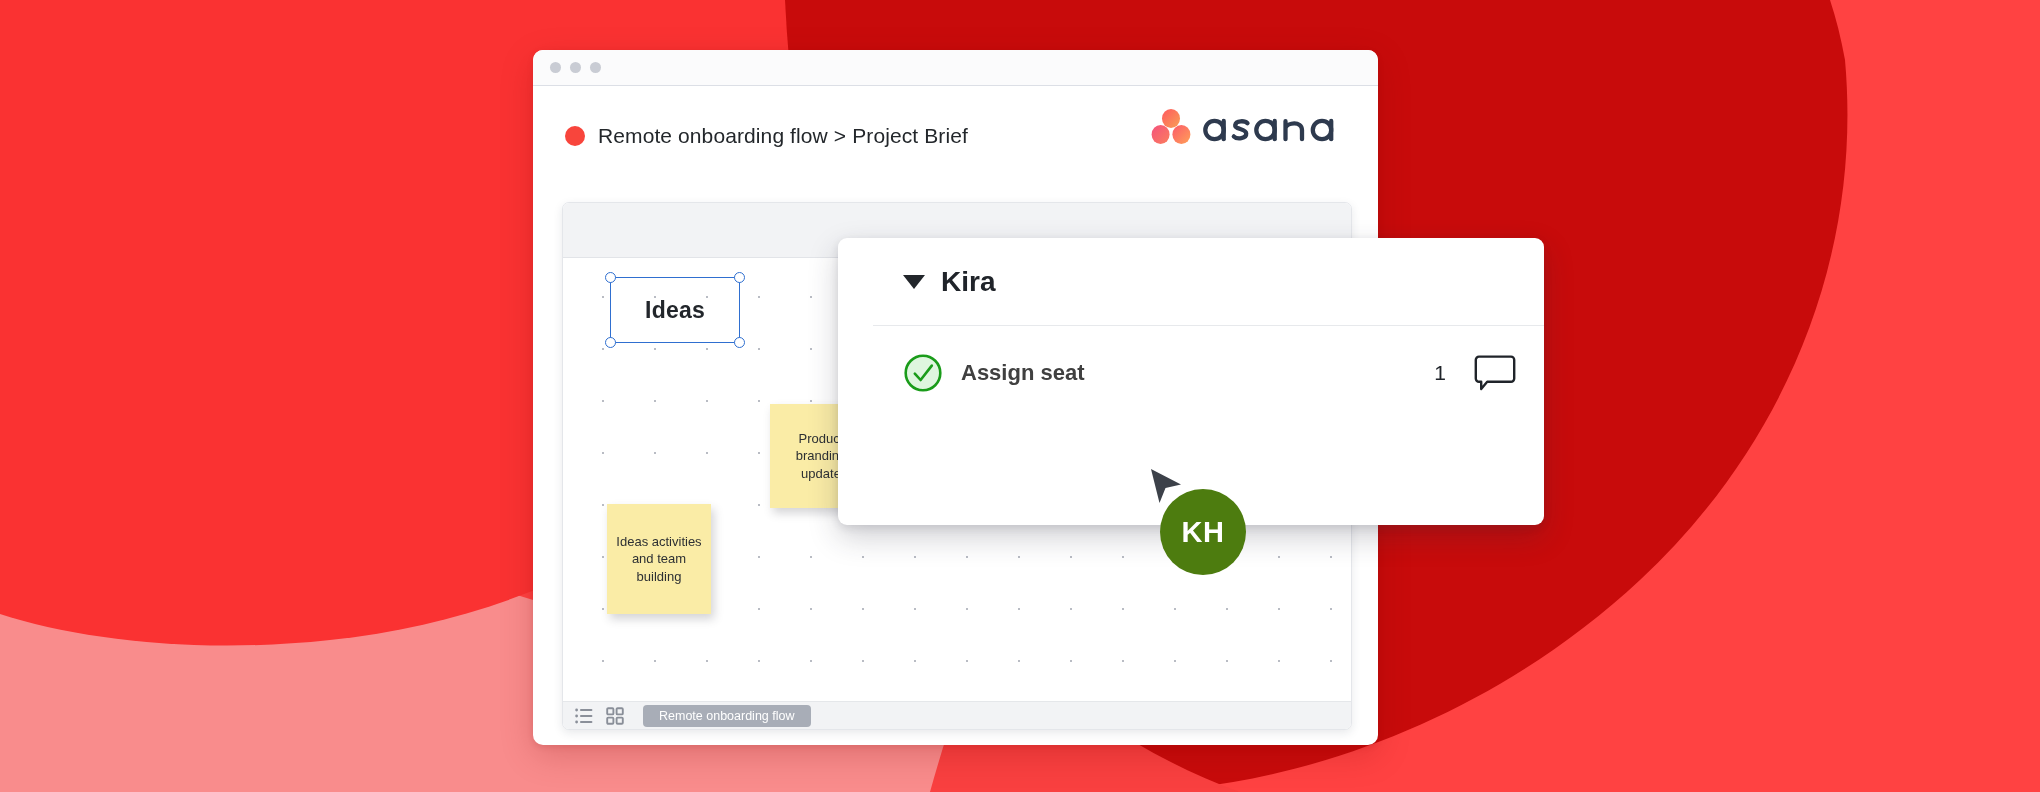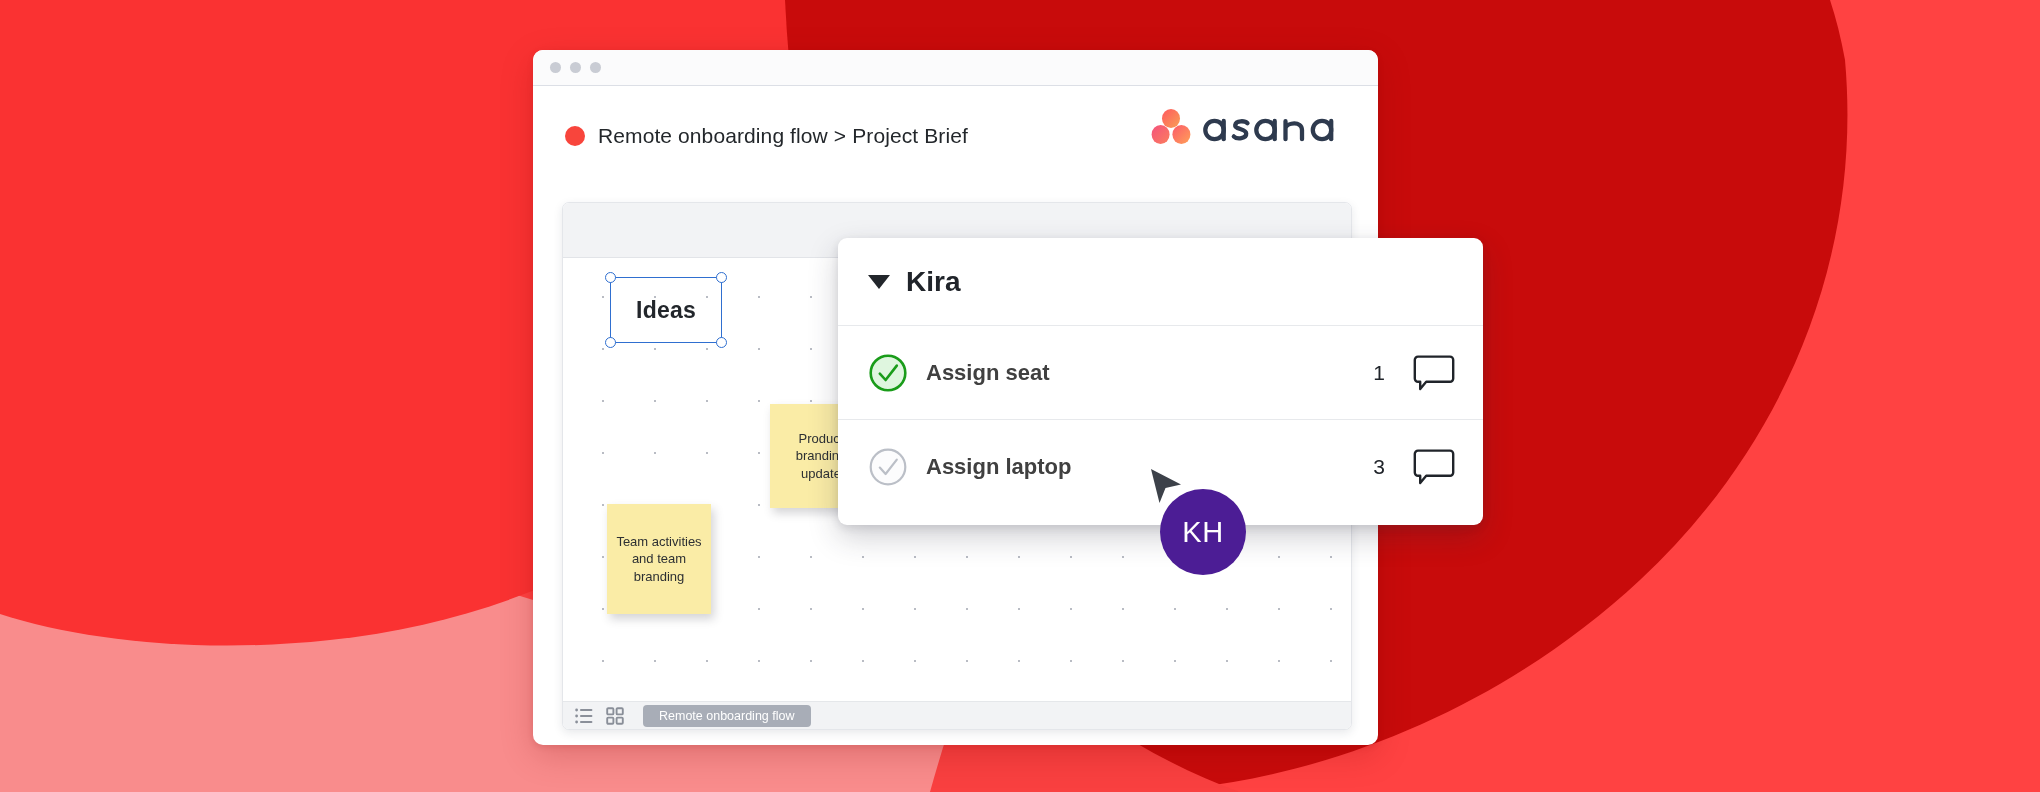--- a/index.html
+++ b/index.html
@@ -101,21 +101,21 @@
     padding: 4px 16px;
     border-radius: 4px;
     white-space: nowrap;
     margin-left: 6px;
   }
 
   
   #ideas-box {
     position: absolute;
     left: 47px; top: 18px;
-    width: 112px; height: 66px;
+    width: 130px; height: 66px;
     border: 1.6px solid #2f6fd0;
     display: flex; align-items: center; justify-content: center;
   }
   #ideas-label { font-size: 23px; font-weight: bold; color: #22262b; letter-spacing: .2px; }
   .handle {
     position: absolute;
     width: 11px; height: 11px;
     border-radius: 50%;
     background: #ffffff;
     border: 1.6px solid #2f6fd0;
@@ -140,25 +140,26 @@
     padding: 6px;
   }
   #sticky-product { left: 207px; top: 145px; width: 102px; height: 104px; }
   #sticky-team    { left: 44px;  top: 245px; width: 104px; height: 110px; }
   #sticky-new     { left: 470px; top: 248px; width: 102px; height: 104px; }
 
   
   #popup {
     position: absolute;
     left: 838px; top: 238px;
-    width: 645px; height: 287px;
+    width: 706px; height: 287px;
     background: #ffffff;
     border-radius: 9px;
     box-shadow: 0 12px 30px rgba(40,40,60,0.22), 0 3px 8px rgba(40,40,60,0.12);
     overflow: hidden;
+    padding-left: 35px;
   }
   #popup-header {
     height: 88px;
     display: flex;
     align-items: center;
     padding-left: 30px;
     gap: 16px;
     border-bottom: 1px solid #e7e9ec;
   }
   #popup-caret { width: 0; height: 0; border-left: 11px solid transparent; border-right: 11px solid transparent; border-top: 14px solid #22262b; flex: none; }
@@ -179,24 +180,24 @@
   .comment-icon { width: 42px; height: 38px; flex: none; display: block; }
 
   
   #cursor-group { position: absolute; left: 1148px; top: 467px; }
   #cursor-arrow { position: absolute; left: 0; top: 0; width: 36px; height: 40px; display: block; }
   #avatar {
     position: absolute;
     left: 12px; top: 22px;
     width: 86px; height: 86px;
     border-radius: 50%;
-    background: #4c1d95;
+    background: #4d7c0f;
     color: #ffffff;
     font-size: 29px;
-    font-weight: normal;
+    font-weight: bold;
     letter-spacing: .5px;
     display: flex; align-items: center; justify-content: center;
   }
 </style>
 </head>
 <body>
 
 <div id="bg">
   <svg class="bg-svg" viewBox="0 0 2040 792" preserveAspectRatio="none">
     <rect x="0" y="0" width="2040" height="792" fill="#FF4242"></rect>
@@ -276,21 +277,21 @@
         <span class="handle tl"></span>
         <span class="handle tr"></span>
         <span class="handle bl"></span>
         <span class="handle br"></span>
       </div>
 
       <div class="sticky" id="sticky-product">
         <span>Product branding update</span>
       </div>
       <div class="sticky" id="sticky-team">
-        <span>Team activities and team branding</span>
+        <span>Ideas activities and team building</span>
       </div>
 
     </div>
 
     <div id="canvas-footer">
       <svg class="footer-icon" viewBox="0 0 18 18">
         <g fill="#8a8f99">
           <circle cx="1.6" cy="3" r="1.4"></circle>
             <rect x="5" y="2.1" width="12.4" height="1.9" rx=".9"></rect>
           <circle cx="1.6" cy="9" r="1.4"></circle>
@@ -323,31 +324,20 @@
       <circle cx="20" cy="20" r="17.3" fill="#DFF6DF" stroke="#1A9C1A" stroke-width="2.6"></circle>
       <path d="M11.8 20.6 L17.6 27 L28.8 12.6" fill="none" stroke="#1A9C1A" stroke-width="2.6" stroke-linecap="round" stroke-linejoin="round"></path>
     </svg>
     <span class="task-label">Assign seat</span>
     <span class="task-count">1</span>
     <svg class="comment-icon" viewBox="0 0 42 38">
       <path d="M5 2.6 H37 A3.2 3.2 0 0 1 40.2 5.8 V24.6 A3.2 3.2 0 0 1 37 27.8 H13.2 L7.2 35 V27.8 H5 A3.2 3.2 0 0 1 1.8 24.6 V5.8 A3.2 3.2 0 0 1 5 2.6 Z" fill="none" stroke="#20242a" stroke-width="2.4" stroke-linejoin="round"></path>
     </svg>
   </div>
 
-  <div class="task-row">
-    <svg class="check" viewBox="0 0 40 40">
-      <circle cx="20" cy="20" r="17.3" fill="#FCFCFD" stroke="#BBBFC7" stroke-width="2.2"></circle>
-      <path d="M11.8 20.6 L17.6 27 L28.8 12.6" fill="none" stroke="#BBBFC7" stroke-width="2.2" stroke-linecap="round" stroke-linejoin="round"></path>
-    </svg>
-    <span class="task-label">Assign laptop</span>
-    <span class="task-count">3</span>
-    <svg class="comment-icon" viewBox="0 0 42 38">
-      <path d="M5 2.6 H37 A3.2 3.2 0 0 1 40.2 5.8 V24.6 A3.2 3.2 0 0 1 37 27.8 H13.2 L7.2 35 V27.8 H5 A3.2 3.2 0 0 1 1.8 24.6 V5.8 A3.2 3.2 0 0 1 5 2.6 Z" fill="none" stroke="#20242a" stroke-width="2.4" stroke-linejoin="round"></path>
-    </svg>
-  </div>
 </div>
 
 <div id="cursor-group">
   <svg id="cursor-arrow" viewBox="0 0 36 40">
     <path d="M3 2 L33 17.5 L17.5 21 L11.5 36 Z" fill="#3C4149"></path>
   </svg>
   <div id="avatar">KH</div>
 </div>
 
 </body></html>

